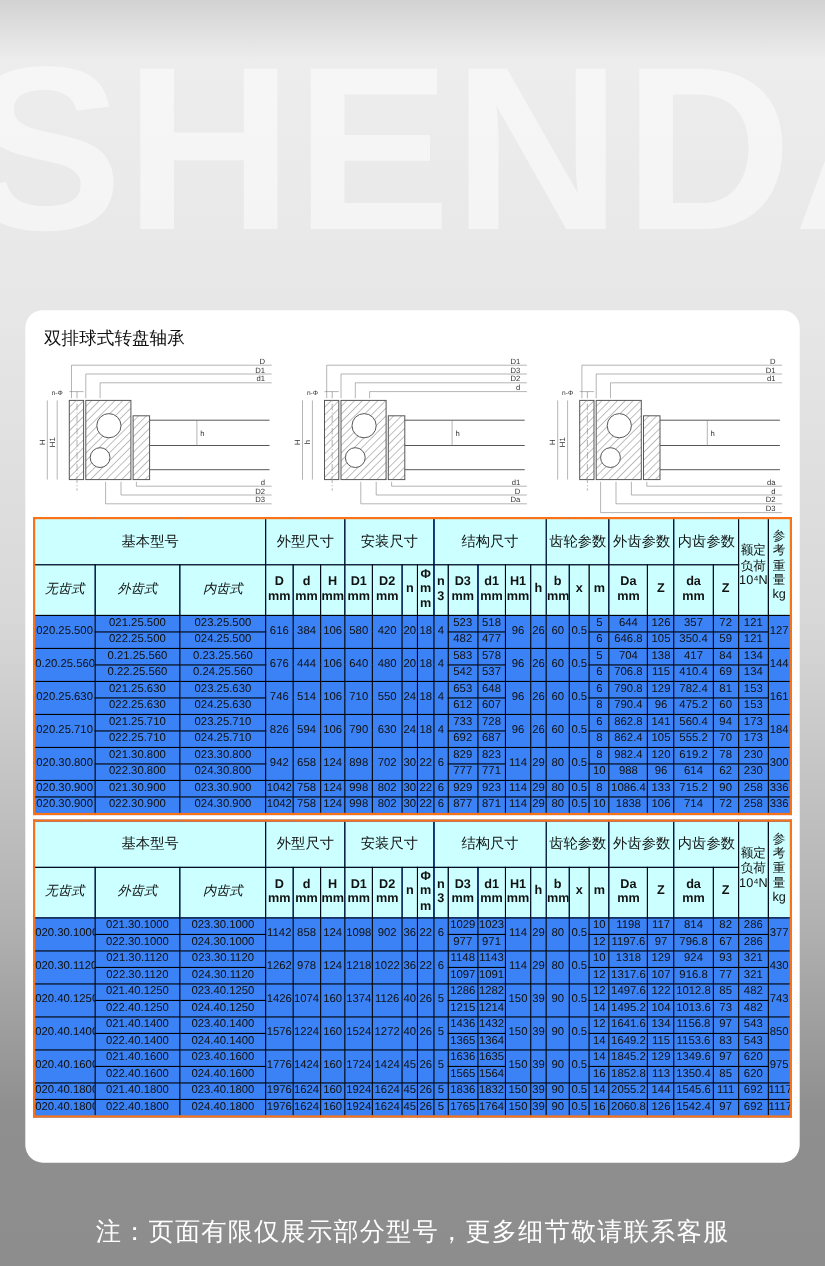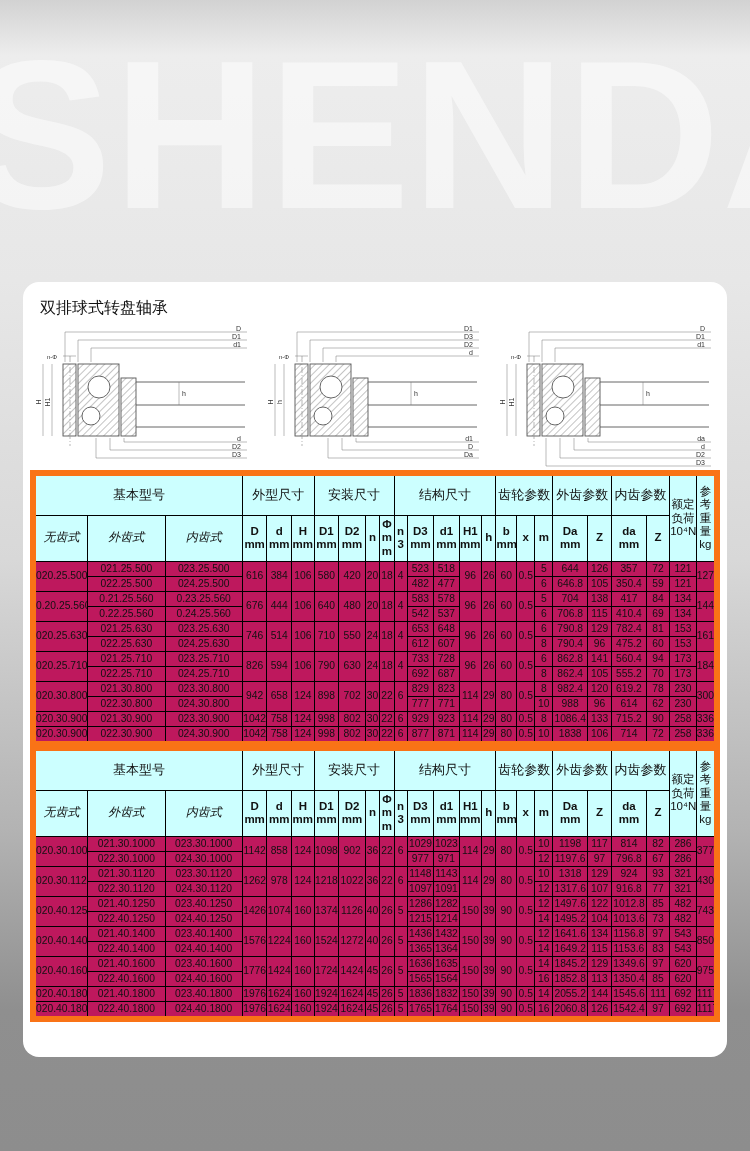--- a/index.html
+++ b/index.html
@@ -12,21 +12,21 @@
     font-size:77px;font-weight:900;color:#1a1a1a;letter-spacing:3px;}
   .subtitle-pill{position:absolute;top:190px;left:50%;transform:translateX(-50%);
     background:#fdd008;color:#141414;font-size:23px;font-weight:700;
     padding:9px 30px;border-radius:24px;white-space:nowrap;}
   .card{position:absolute;left:23px;top:282px;width:704px;height:775px;background:#ffffff;border-radius:16px;}
   .drawing-label{position:absolute;left:17px;top:16px;font-size:16px;font-weight:400;color:#111;}
   .drawings{position:absolute;left:6px;top:44px;width:692px;height:142px;display:flex;justify-content:space-between;}
   .drawing{width:228px;height:142px;}
   .drawing svg{width:100%;height:100%;}
   table.spec{position:absolute;left:7px;width:690px;border-collapse:collapse;table-layout:fixed;
-    background:#be185d;border:6px solid #f97316;}
+    background:#3b82f6;border:2px solid #f97316;}
   #table1{top:188px;}
   #table2{top:463px;}
   table.spec th,table.spec td{border:1px solid #000;text-align:center;vertical-align:middle;
     padding:0;overflow:hidden;color:#111;}
   table.spec thead th{background:#ccffff;}
   tr.grp{height:42px;}
   tr.grp th{font-size:13px;font-weight:400;}
   tr.grp th div{line-height:1.15;font-size:11.5px;}
   tr.sub{height:46px;}
   tr.sub th{font-size:11.5px;font-weight:700;}
@@ -939,13 +939,14 @@
             <td>126</td>
             <td>1542.4</td>
             <td>97</td>
             <td>692</td>
             <td>1117</td>
           </tr>
         </tbody>
       </table>
   </div>
 
+  <div class="note">注：页面有限仅展示部分型号，更多细节敬请联系客服</div>
 </div>
 
 </body></html>

